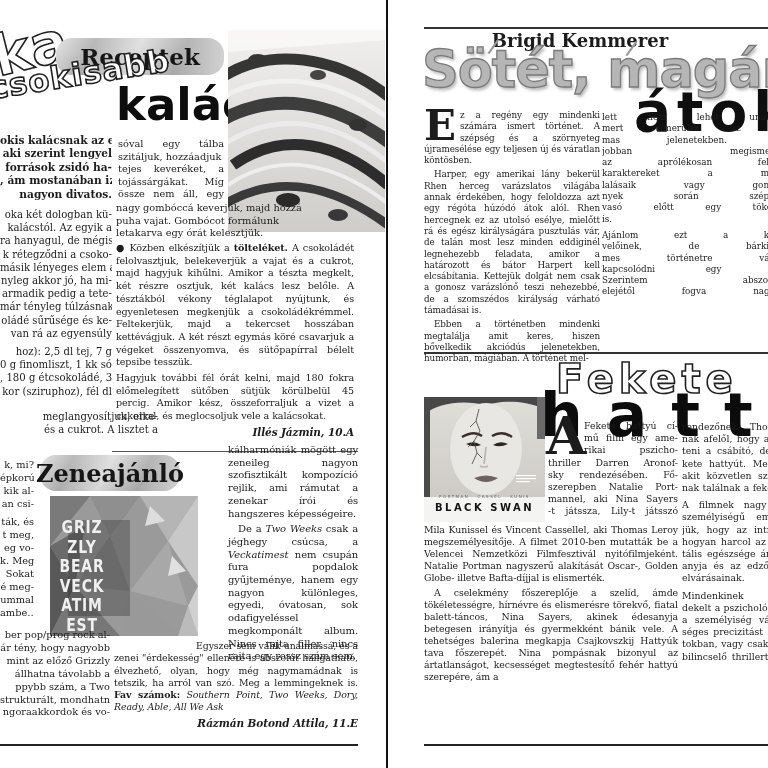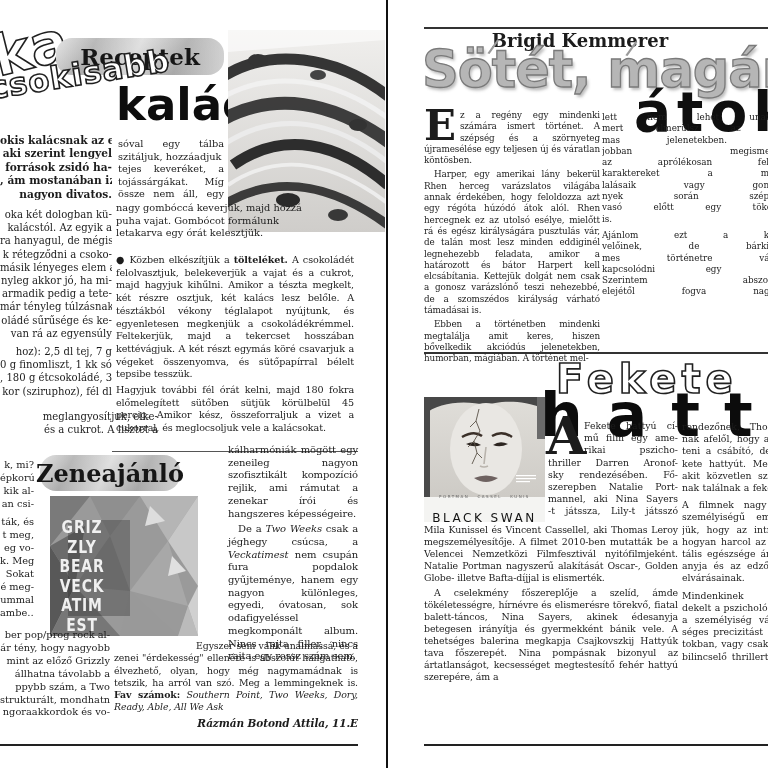--- a/index.html
+++ b/index.html
@@ -42,22 +42,22 @@
   .musicbelow{font-size:9.8px;line-height:12.9px;}
   .rp-txt{font-size:8.8px;line-height:11.3px;text-align:justify;letter-spacing:-.1px;}
   .rp-lines{font-size:8.8px;line-height:11.3px;}
   .film-lines{font-size:9.3px;line-height:12.2px;}
   .film-colmid .ln:nth-child(-n+3){margin-left:36px;}
   .film-txt{font-size:9.4px;line-height:12px;text-align:justify;letter-spacing:-.1px;}
   
   .album-text{font-family:"DejaVu Sans",sans-serif;font-weight:bold;color:#f0f0f0;
               font-size:17px;line-height:19.5px;text-align:center;letter-spacing:1px;
               transform:scaleX(.82);transform-origin:center;}
-  .poster-title{font-family:"DejaVu Sans",sans-serif;font-weight:normal;color:#141414;
-              font-size:12px;letter-spacing:2.5px;text-align:center;margin-top:9px;}
+  .poster-title{font-family:"DejaVu Sans",sans-serif;font-weight:bold;color:#141414;
+              font-size:10px;letter-spacing:2.5px;text-align:center;}
   .poster-credits{font-family:"DejaVu Sans",sans-serif;color:#6a6a6a;font-size:4px;
               letter-spacing:1.5px;text-align:center;white-space:pre;}
   .slash{color:#9a9a9a;font-family:"DejaVu Sans",sans-serif;font-weight:bold;
          transform:rotate(18deg);font-size:20px;}
 </style>
 </head>
 <body>
 
 <div id="canvas">
 
@@ -137,23 +137,24 @@
         <div class="ln">tejes keveréket, a</div>
         <div class="ln">tojássárgákat. Míg</div>
         <div class="ln">össze nem áll, egy</div>
       </div>
     <div class="abs midlines" style="left:116px;top:202px;width:218px;">
         <div class="ln">nagy gombóccá keverjük, majd hozzá</div>
         <div class="ln">puha vajat. Gombócot formálunk</div>
         <div class="ln">letakarva egy órát kelesztjük.</div>
       </div>
 
-    <div class="abs txt" style="left:116px;top:242px;width:238px;margin-top:12px;">
+    <div class="abs txt" style="left:116px;top:242px;width:238px;">
       <p class="para"><span>● Közben elkészítjük a </span><span style="font-weight: bold;">tölteléket.</span><span> A csokoládét felolvasztjuk, belekeverjük a vajat és a cukrot, majd hagyjuk kihűlni. Amikor a tészta megkelt, két részre osztjuk, két kalács lesz belőle. A tésztákból vékony téglalapot nyújtunk, és egyenletesen megkenjük a csokoládékrémmel. Feltekerjük, majd a tekercset hosszában kettévágjuk. A két részt egymás köré csavarjuk a végeket összenyomva, és sütőpapírral bélelt tepsibe tesszük.</span></p>
       <p class="para">Hagyjuk további fél órát kelni, majd 180 fokra előmelegített sütőben sütjük körülbelül 45 percig. Amikor kész, összeforraljuk a vizet a cukorral, és meglocsoljuk vele a kalácsokat.</p>
+      <div class="author">Illés Jázmin, 10.A</div>
     </div>
 
     <div class="abs rule" style="left:112px;top:451px;width:246px;height:1px;background:#555;"></div>
 
     <div class="abs paperbox" style="left:40px;top:455px;width:140px;height:36px;font-size:24px;">
       <span>Zeneajánló</span>
     </div>
 
     <div class="abs frag-r musicleft" style="left:0;top:458px;width:34px;">
         <div class="ln">k, mi?</div>

